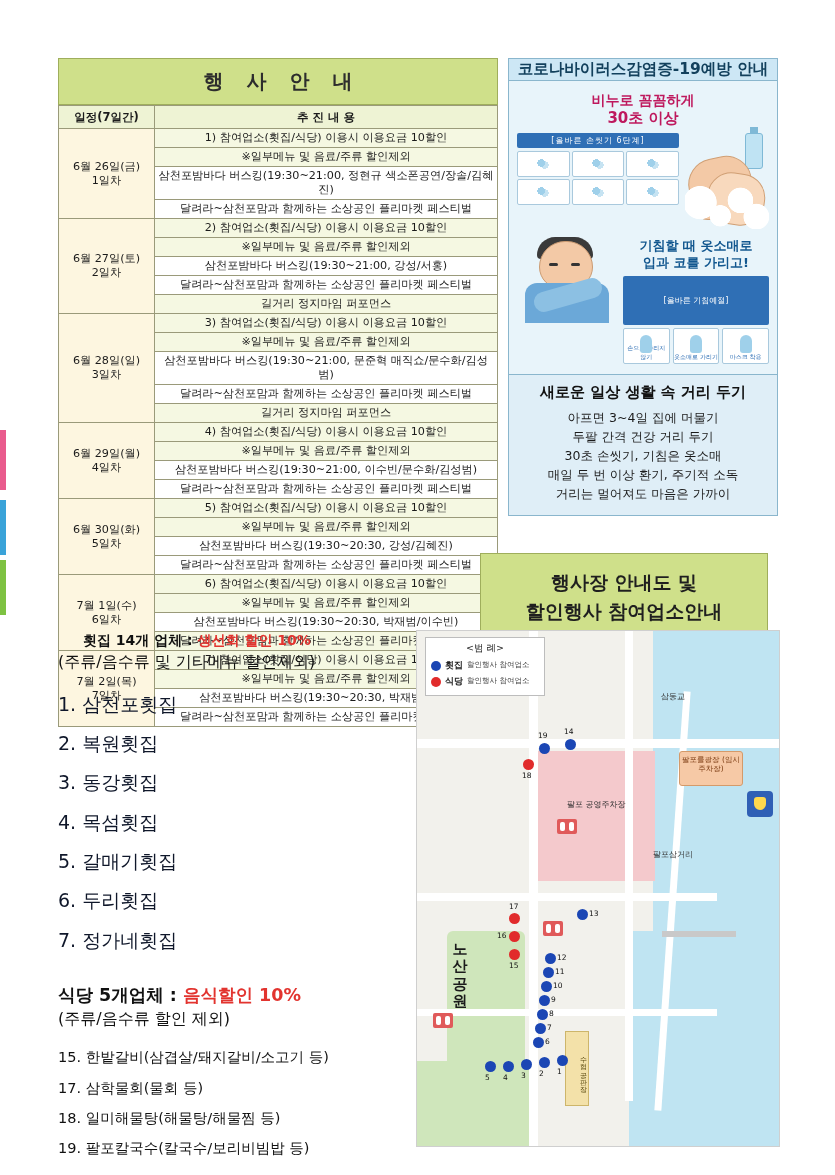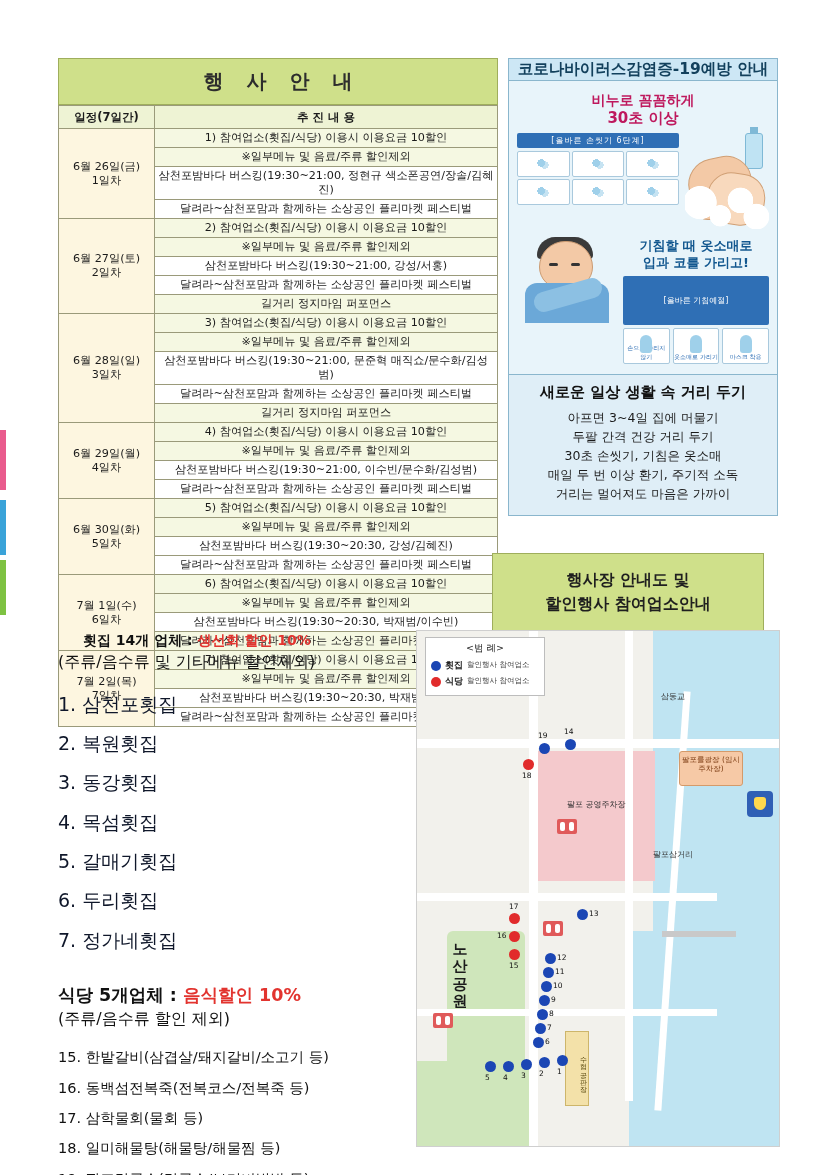--- a/index.html
+++ b/index.html
@@ -117,23 +117,23 @@
   .ccell span{position:absolute;bottom:1px;left:0;right:0;text-align:center;font-size:6px;color:#2f6fb5;}
   .distance{
     background:#dfeef7;border:1px solid #8ab6cd;border-top:none;
     text-align:center;padding:8px 6px 10px;
   }
   .distance h4{margin:0 0 8px;font-size:15px;color:#111;font-weight:700;}
   .distance p{margin:2px 0;font-size:12.5px;color:#1b1b1b;}
 
   
   .map-title{
-    position:absolute;left:492px;top:553px;width:270px;
+    position:absolute;left:480px;top:553px;width:270px;
     background:#cfe08a;border:1px solid #9fae5c;
-    text-align:center;padding:14px 0;font-size:16px;font-weight:700;color:#1f1f1f;line-height:1.5;
+    text-align:center;padding:14px 8px;font-size:19px;font-weight:700;color:#1f1f1f;line-height:1.5;
   }
   .map-title span{display:block;}
 
   
   .listings{position:absolute;left:58px;top:630px;width:400px;}
   .lst-head{font-size:14px;font-weight:700;color:#111;line-height:1.55;padding-left:25px;}
   .lst-head .accent{color:#e2342f;}
   .lst-sub{font-size:16px;color:#111;}
   .cols{display:flex;margin-top:12px;}
   .cols .c{flex:1;}
@@ -436,21 +436,20 @@
         <div>7. 정가네횟집</div>
       </div>
     </div>
 
     <div class="lst-head2">
       <span>식당 5개업체 : </span><span class="accent" style="color:#e2342f">음식할인 10%</span>
     </div>
     <div class="lst-sub">(주류/음수류 할인 제외)</div>
     <div class="rows2">
       <div>15. 한밭갈비(삼겹살/돼지갈비/소고기 등)</div>
-      <div>16. 동백섬전복죽(전복코스/전복죽 등)</div>
       <div>17. 삼학물회(물회 등)</div>
       <div>18. 일미해물탕(해물탕/해물찜 등)</div>
       <div>19. 팔포칼국수(칼국수/보리비빔밥 등)</div>
     </div>
   </div>
 
   <div class="map">
     <div class="land"></div>
     <div class="sea"></div>
     <div class="sea2"></div>

